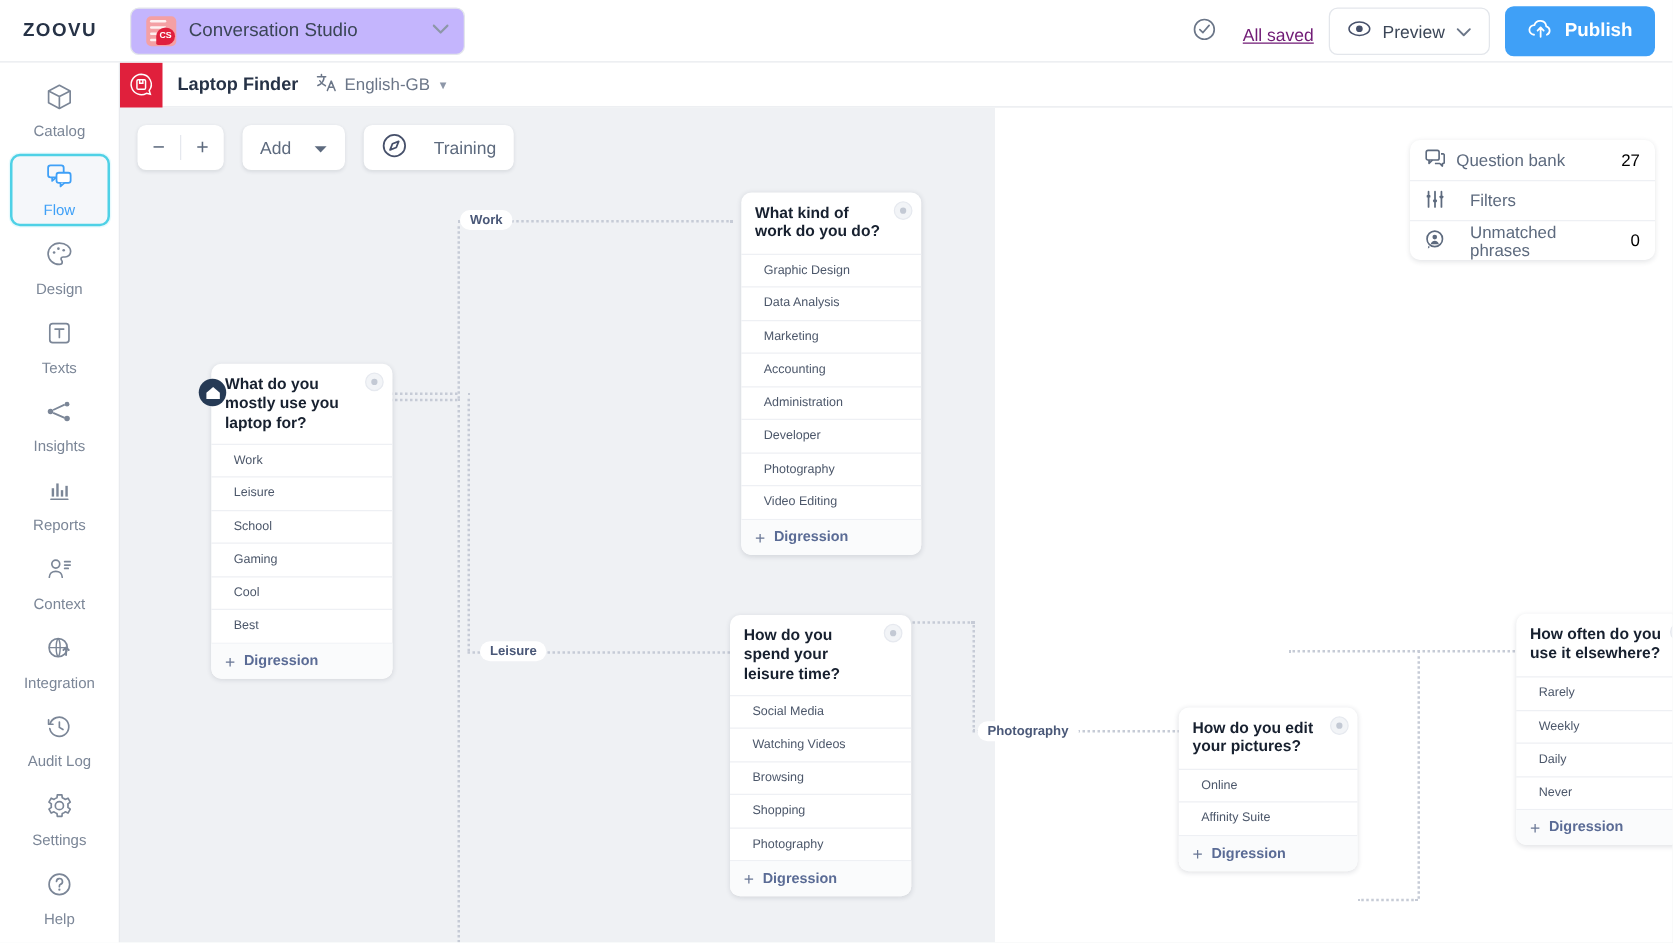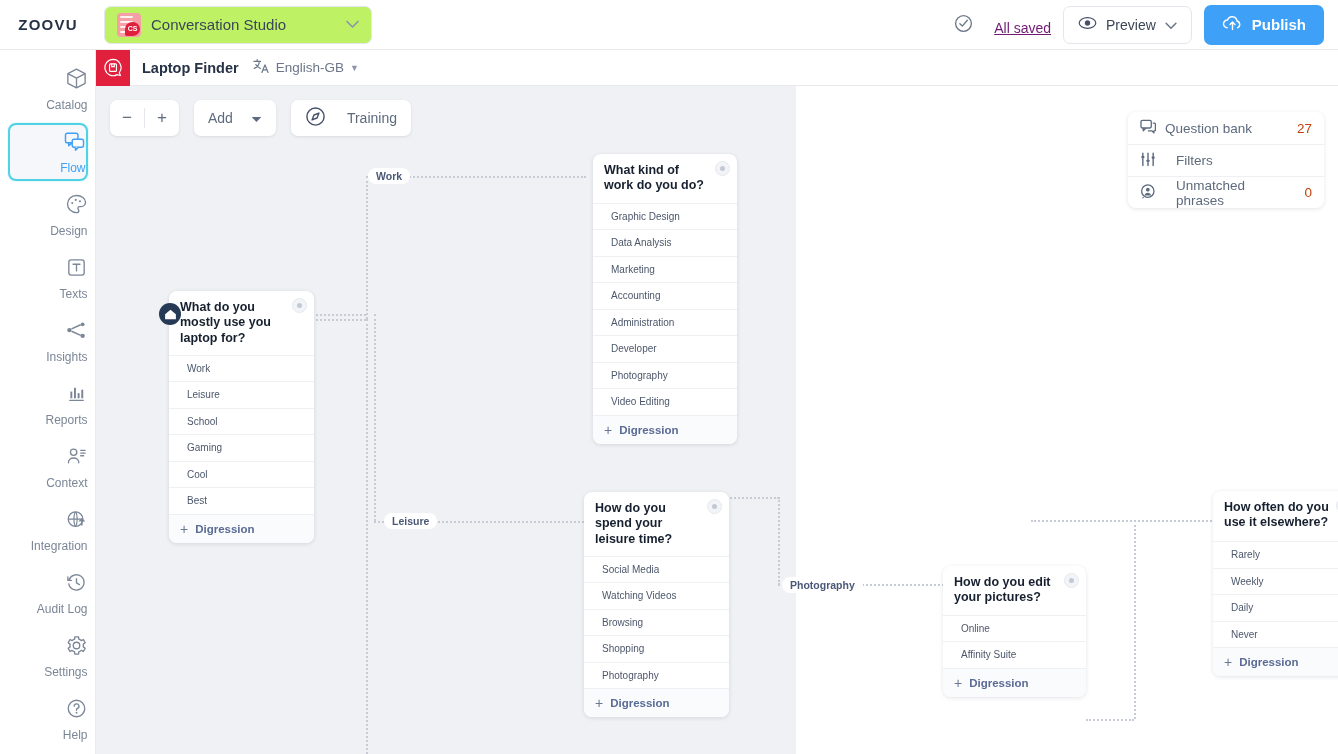--- a/index.html
+++ b/index.html
@@ -18,21 +18,21 @@
     border-bottom: 1px solid #e8eaee; z-index: 40;
   }
   .logo {
     width: 96px; text-align: center; font-weight: 800; font-size: 15px;
     letter-spacing: 1.2px; color: #263246;
   }
   .app-switcher {
     margin-left: 8px; height: 38px; min-width: 268px;
     border: 1px solid #e3e6eb; border-radius: 7px;
     display: flex; align-items: center; padding: 0 12px; gap: 10px;
-    background: #bef264;
+    background: #c4b5fd;
   }
   .cs-badge {
     width: 24px; height: 24px; border-radius: 4px;
     background: #f4a0a4; position: relative; overflow: hidden;
     flex: 0 0 auto;
   }
   .cs-badge .lines { position: absolute; top: 3px; left: 3px; }
   .cs-badge .lines i { display: block; width: 13px; height: 2.5px;
     background: #fff; opacity: .85; margin-bottom: 2.5px; border-radius: 1px; }
   .cs-badge .bubble {
@@ -77,21 +77,21 @@
   .lang .caret { font-size: 9px; color: #8d97a8; }
 
   
   .leftnav {
     position: absolute; top: 50px; left: 0; width: 96px; height: 704px;
     background: #ffffff; border-right: 1px solid #e8eaee;
     padding-top: 10px; z-index: 36;
   }
   .nav-item {
     width: 80px; margin: 0 auto 5px; height: 58px; border-radius: 8px;
-    display: flex; flex-direction: column; align-items: flex-end; justify-content: center;
+    display: flex; flex-direction: column; align-items: center; justify-content: center;
     gap: 4px; cursor: pointer; color: #7b8697;
   }
   .nav-item .nav-label { font-size: 12px; }
   .nav-item.active {
     background: #f5f7fa; border: 2px solid #4fd1e6; color: #3fa0f7;
     box-shadow: 0 0 0 1px #e8fafd;
   }
   .nav-item.active .nav-label { color: #3fa0f7; }
 
   
@@ -128,21 +128,21 @@
     position: absolute; top: 26px; right: 14px; width: 196px;
     background: #fff; border-radius: 8px; box-shadow: 0 1px 4px rgba(30,40,60,.12);
     overflow: hidden; z-index: 20;
   }
   .rp-row {
     height: 32px; display: flex; align-items: center; gap: 9px;
     padding: 0 12px; font-size: 13.5px; color: #5d6a7e; cursor: pointer;
   }
   .rp-row + .rp-row { border-top: 1px solid #eef0f4; gap: 20px; }
   .rp-row .rp-label { flex: 1 1 auto; }
-  .rp-row .rp-count { color: #c2410c; font-size: 13.5px; }
+  .rp-row .rp-count { color: #000000; font-size: 13.5px; }
 
   
   .node {
     position: absolute; width: 143px; background: #fff; border-radius: 8px;
     box-shadow: 0 1px 4px rgba(30,40,60,.13); z-index: 10;
   }
   .node-head {
     padding: 9px 26px 9px 11px; font-size: 12.5px; font-weight: 700;
     color: #17202f; line-height: 1.22; position: relative; min-height: 38px;
   }

